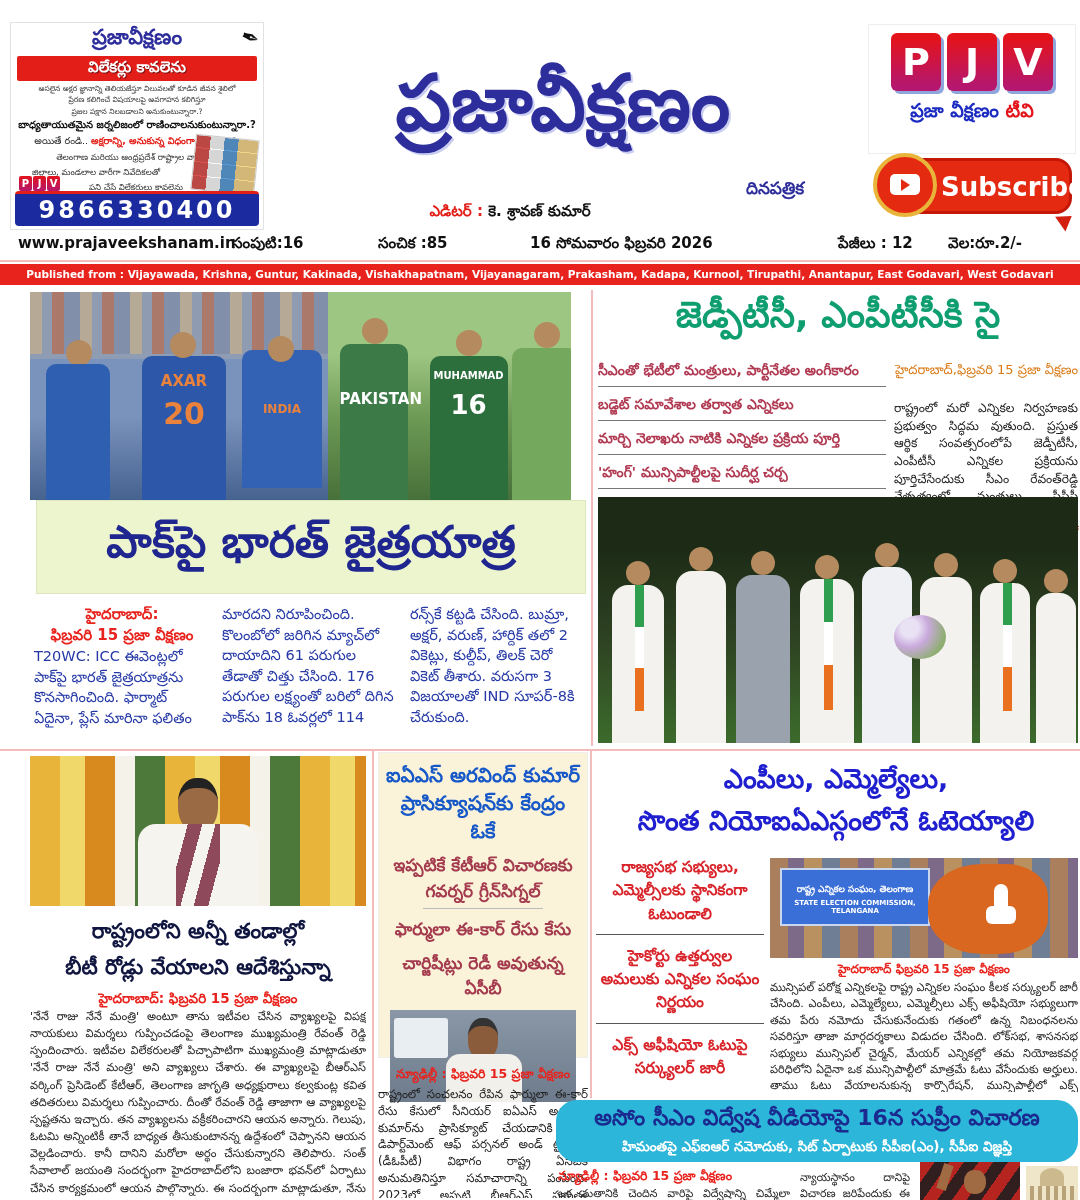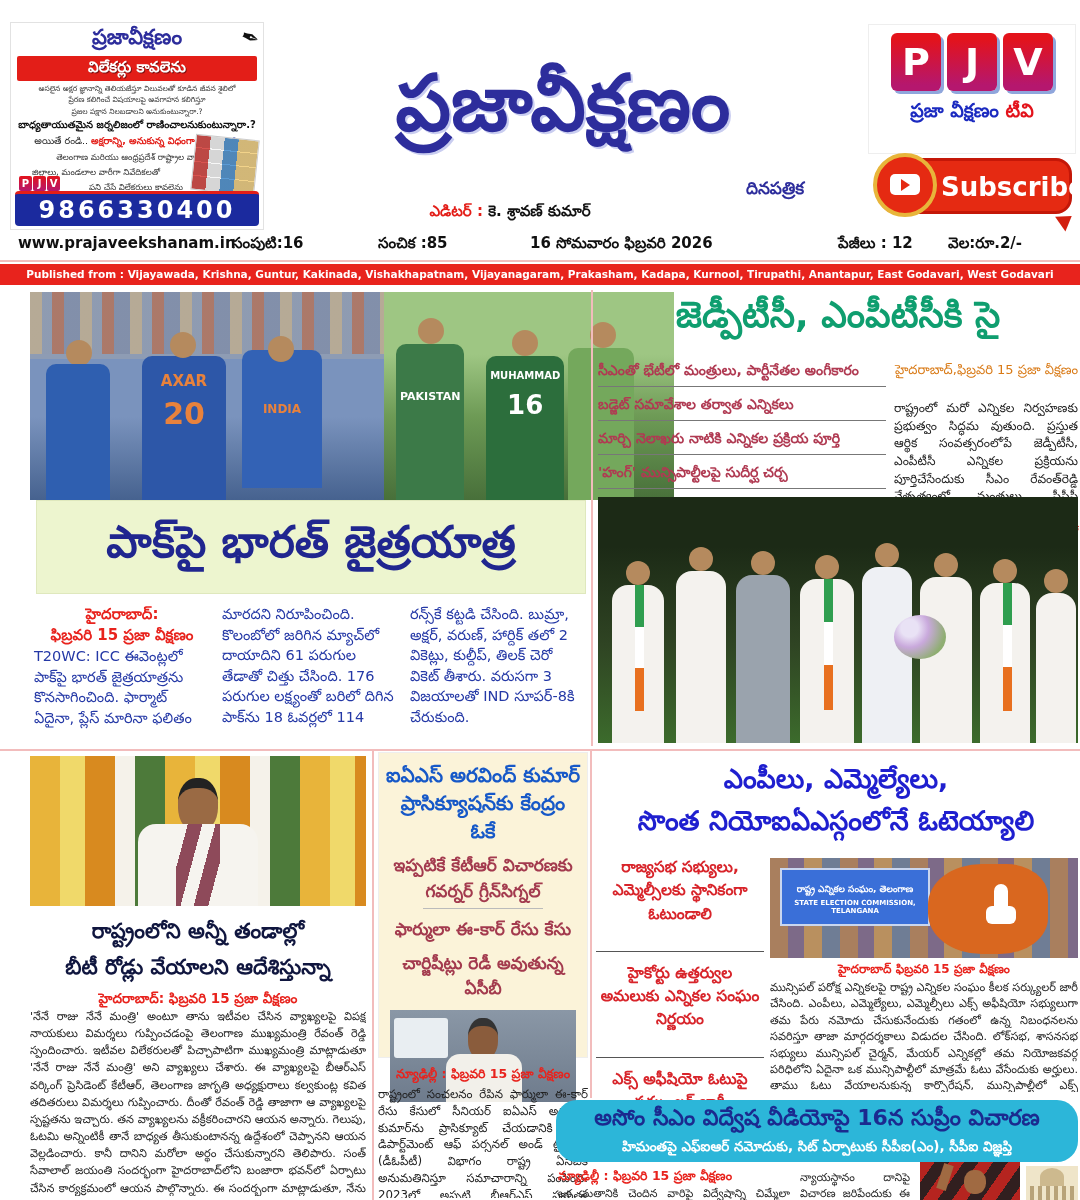--- a/index.html
+++ b/index.html
@@ -61,21 +61,21 @@
       border-left:14px solid #d21f10;border-top:9px solid transparent;border-bottom:9px solid transparent;
       transform:rotate(-35deg);}
 
   
   .info-bar{left:0;top:234px;width:1080px;height:26px;font-size:15px;font-weight:bold;color:#111;}
   .info-bar span{position:absolute;white-space:nowrap;}
   .pub-bar{left:0;top:264px;width:1080px;height:21px;background:#e8231d;color:#fff;
       font-size:10.5px;font-weight:bold;text-align:center;line-height:21px;}
 
   
-  .cricket{left:30px;top:292px;width:644px;height:208px;overflow:hidden;}
+  .cricket{left:30px;top:292px;width:508px;height:208px;overflow:hidden;padding-left:33px;}
   .cr-left{position:absolute;left:0;top:0;width:55%;height:100%;
       background:linear-gradient(180deg,#8e9cb4 0 32%,#7a93bd 32% 60%,#46628f 100%);}
   .cr-right{position:absolute;right:0;top:0;width:45%;height:100%;
       background:linear-gradient(180deg,#9ec683 0 30%,#6d9a55 60%,#48703a 100%);}
   .crowd{position:absolute;left:0;top:0;width:100%;height:30%;opacity:.7;
       background:repeating-linear-gradient(90deg,#c7b089 0 12px,#8f9bb0 12px 22px,#b86a4a 22px 34px,#7d8aa6 34px 50px);}
   .torso{position:absolute;border-radius:10px 10px 0 0;}
   .head{position:absolute;width:26px;height:26px;border-radius:50%;background:#b58a5e;}
   .jersey-txt{position:absolute;color:#e8823c;font-weight:bold;text-align:center;width:100%;}
   .jersey-txt.w{color:#fff;}
@@ -132,21 +132,21 @@
       background:#8a5c3c;border-top:8px solid #333;}
   .ias-man-body{position:absolute;left:56px;top:44px;width:76px;height:48px;border-radius:14px 14px 0 0;background:#f2f0ea;}
   .ias-date{left:378px;top:1066px;width:210px;font-size:12.5px;font-weight:bold;color:#e8231d;text-align:center;}
   .ias-body{left:378px;top:1086px;width:210px;height:112px;font-size:11.8px;line-height:1.42;overflow:hidden;}
 
   
   .vote-head{left:594px;top:758px;width:484px;font-size:27px;font-weight:bold;color:#1f1fcf;
       text-align:center;line-height:1.55;white-space:nowrap;overflow:hidden;}
   .vote-bullets{left:596px;top:856px;width:168px;}
   .vote-bullets div{font-size:15.5px;font-weight:bold;color:#d8242a;text-align:center;line-height:1.5;
-      margin-bottom:10px;padding-bottom:25px;}
+      margin-bottom:10px;padding-bottom:8px;}
   .vote-bullets div.u{border-bottom:1.5px solid #555;}
   .vote-photo{left:770px;top:858px;width:308px;height:100px;overflow:hidden;
       background:repeating-linear-gradient(90deg,#a97f5e 0 18px,#7d6a88 18px 34px,#b9905f 34px 52px,#6f7d95 52px 70px);}
   .vp-board{position:absolute;left:10px;top:10px;width:150px;height:58px;background:#3a6fd8;border:2px solid #c9d6ef;
       box-sizing:border-box;color:#fff;text-align:center;font-weight:bold;}
   .vp-b1{font-size:9px;margin-top:14px;} .vp-b2{font-size:7px;margin-top:3px;}
   .vp-map{position:absolute;right:30px;top:6px;width:120px;height:90px;background:#d9671f;
       border-radius:45% 35% 40% 45%;}
   .vp-hand{position:absolute;right:70px;top:26px;width:14px;height:34px;background:#fff;border-radius:7px;}
   .vp-hand:after{content:"";position:absolute;left:-8px;top:22px;width:30px;height:18px;background:#fff;border-radius:6px;}
@@ -248,21 +248,21 @@
       </div>
       <div class="head" style="left:140px;top:40px;"></div>
       <div class="torso" style="left:212px;top:58px;width:80px;height:138px;background:#3362b5;">
         <div class="jersey-txt" style="top:52px;font-size:12px;">INDIA</div>
       </div>
       <div class="head" style="left:238px;top:44px;"></div>
     </div>
     <div class="cr-right">
       <div class="head" style="left:34px;top:26px;"></div>
       <div class="torso" style="left:12px;top:52px;width:68px;height:156px;background:#3c7a48;">
-        <div class="jersey-txt w" style="top:46px;font-size:11px;">PAKISTAN</div>
+        <div class="jersey-txt w" style="top:46px;font-size:15px;">PAKISTAN</div>
       </div>
       <div class="head" style="left:128px;top:38px;"></div>
       <div class="torso" style="left:102px;top:64px;width:78px;height:144px;background:#2c6e3c;">
         <div class="jersey-txt w" style="top:14px;font-size:10px;">MUHAMMAD</div>
         <div class="jersey-txt w" style="top:34px;font-size:26px;">16</div>
       </div>
       <div class="head" style="left:206px;top:30px;"></div>
       <div class="torso" style="left:184px;top:56px;width:66px;height:152px;background:#74a85c;"></div>
     </div>
   </div>

